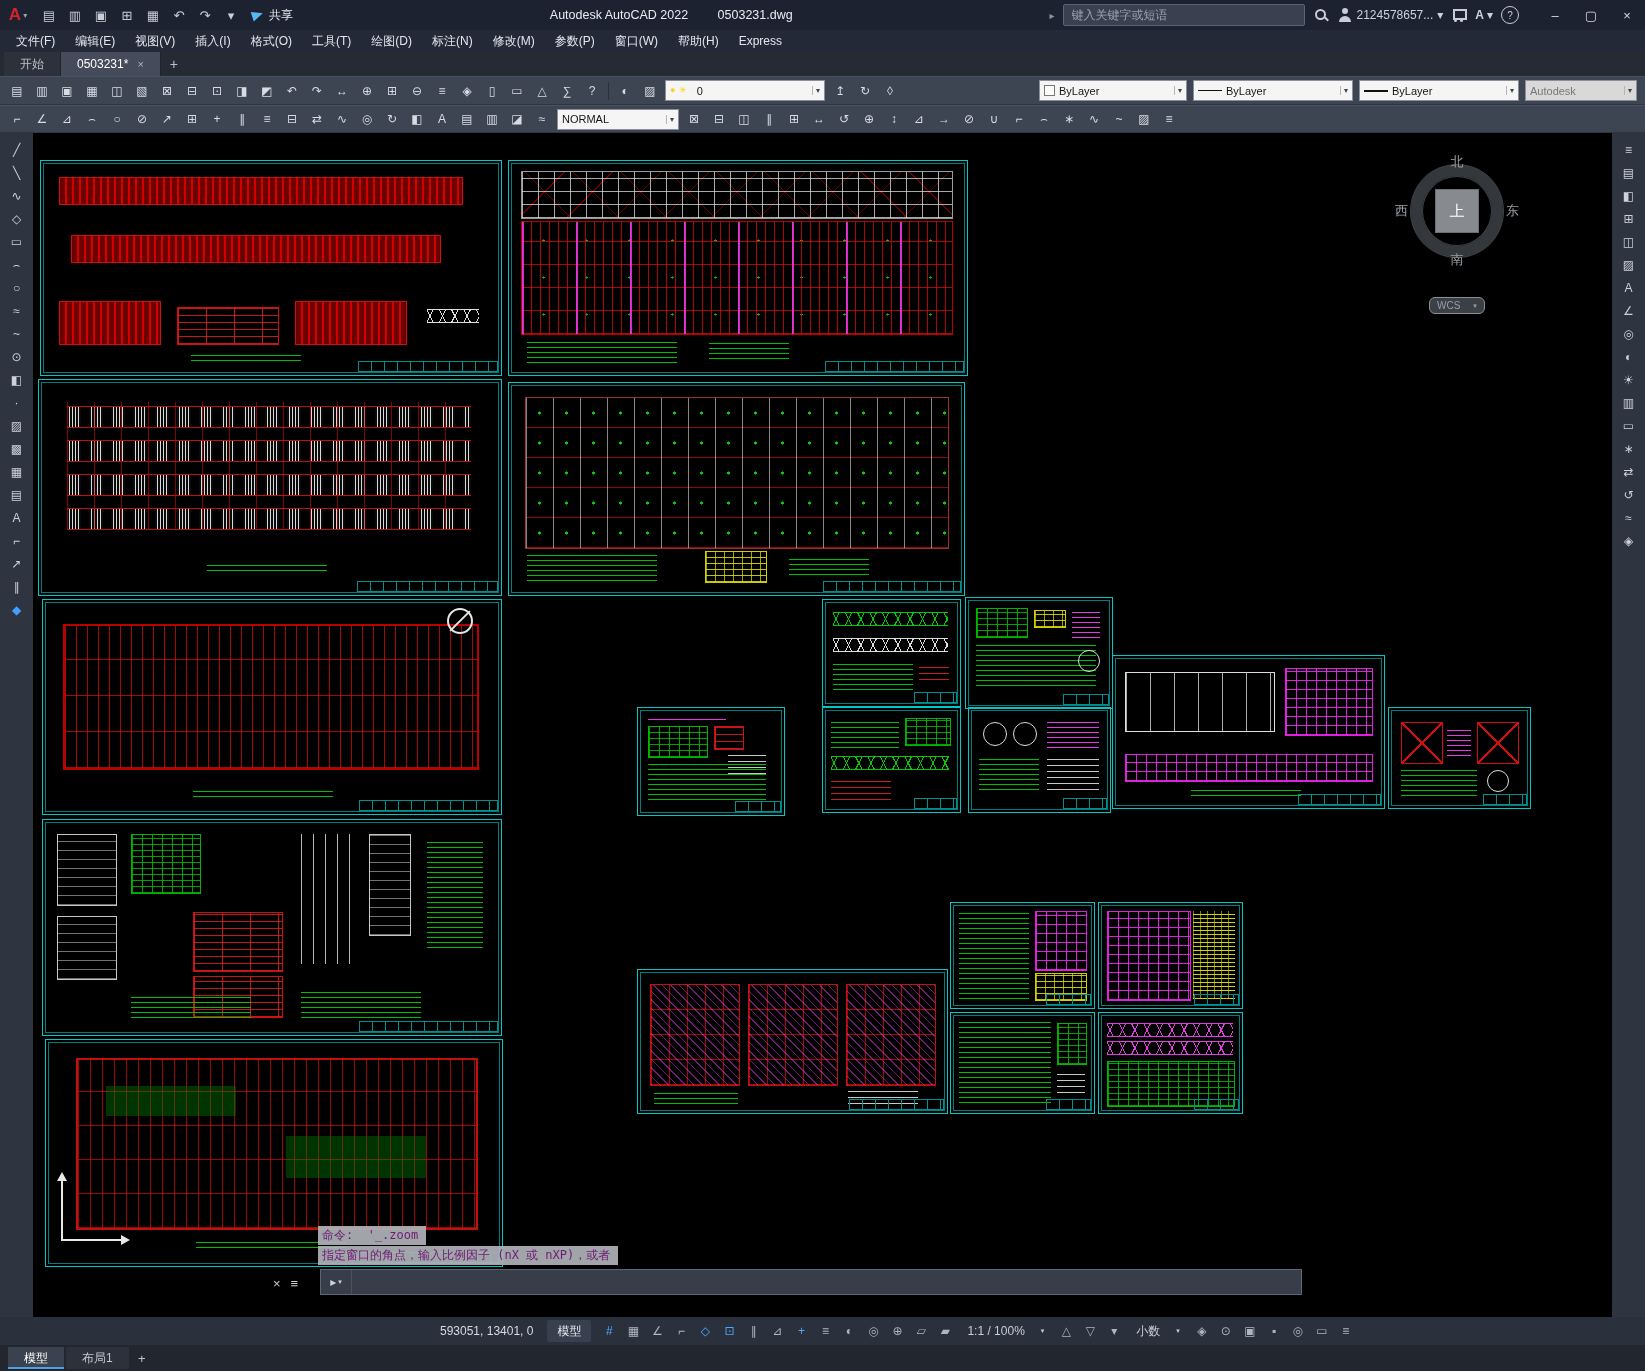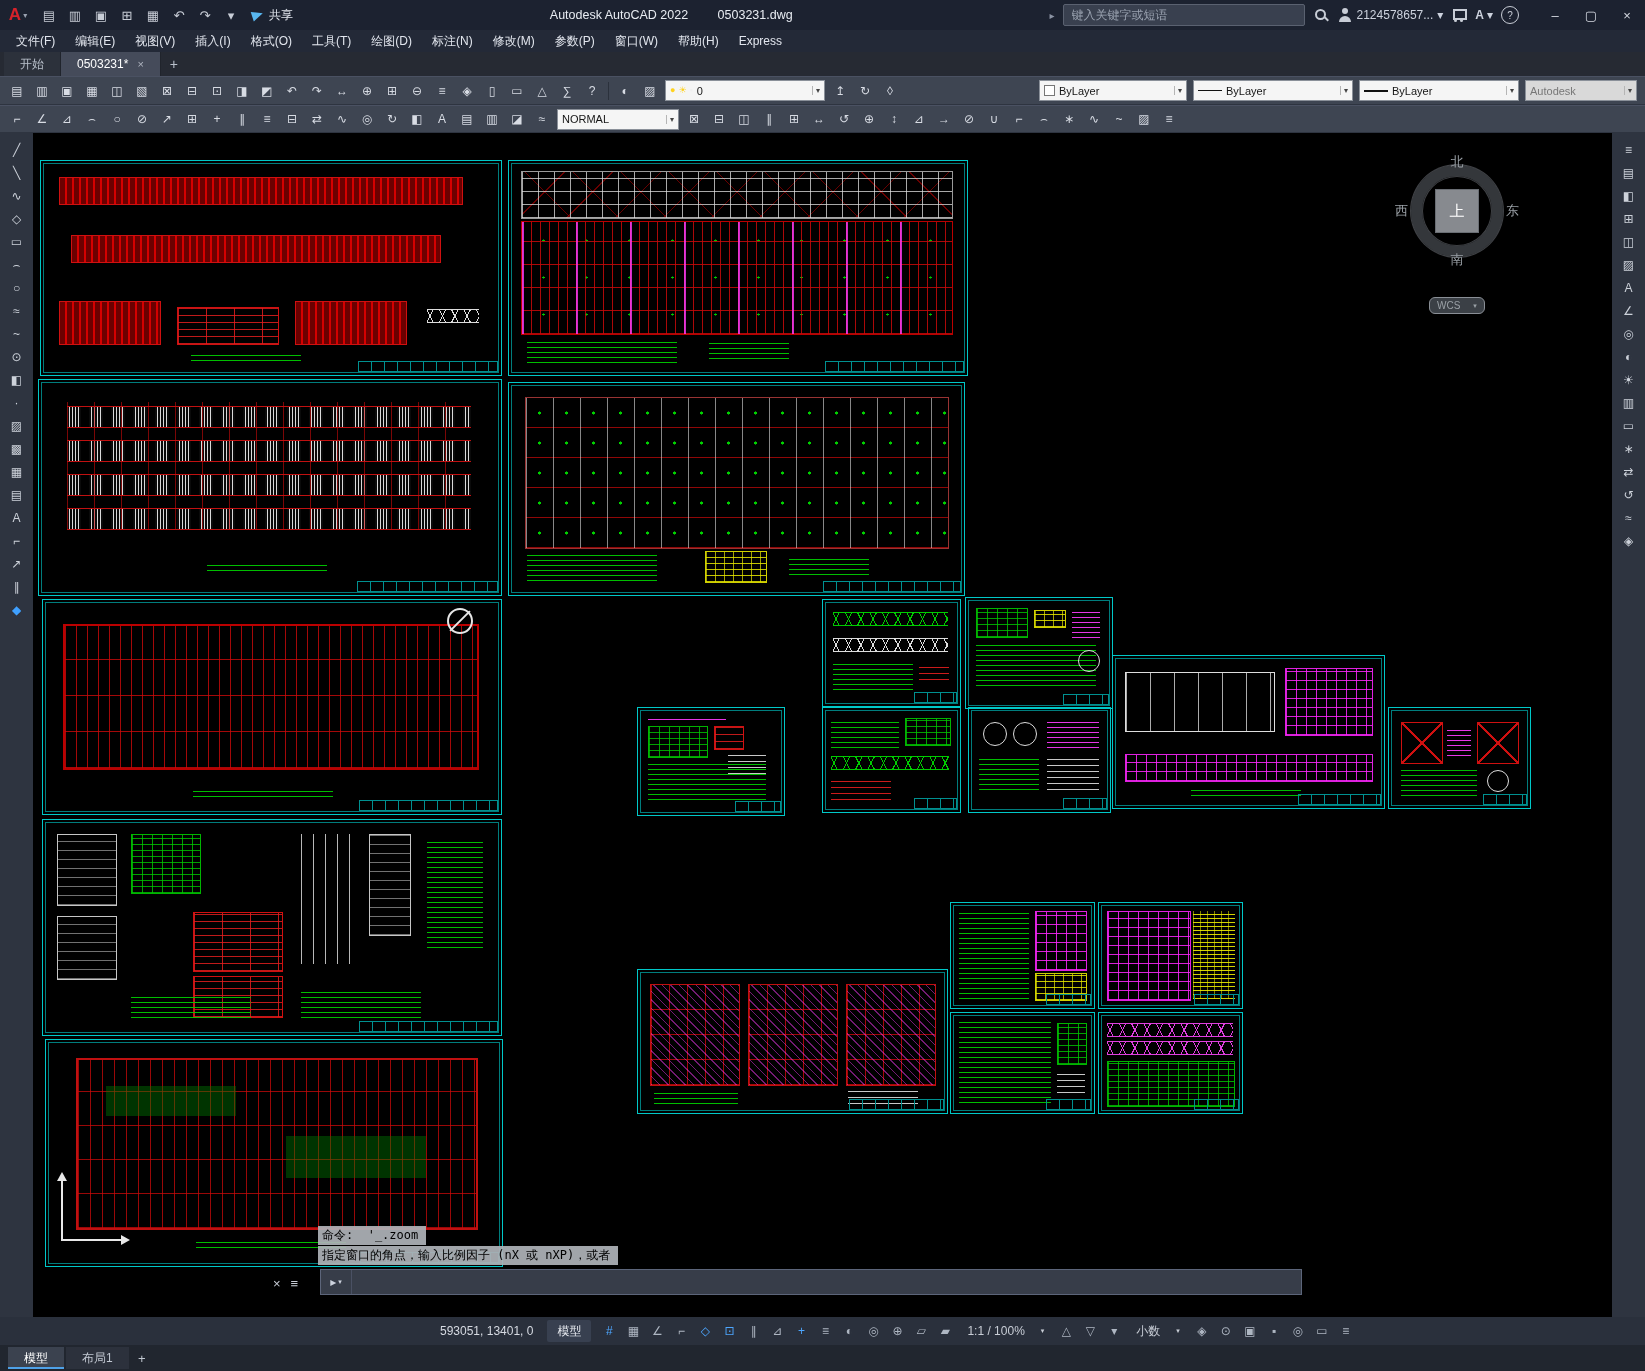--- a/index.html
+++ b/index.html
@@ -128,21 +128,21 @@
 
   
   .ucs{position:absolute;left:28px;top:1046px;width:62px;height:62px}
   .ucs::before{content:"";position:absolute;left:0;bottom:0;width:100%;height:2px;background:#e8e8e8}
   .ucs::after{content:"";position:absolute;left:0;bottom:0;width:2px;height:100%;background:#e8e8e8}
   .ucs .ax{position:absolute;right:-7px;bottom:-4px;width:0;height:0;border-left:9px solid #e8e8e8;border-top:5px solid transparent;border-bottom:5px solid transparent}
   .ucs .ay{position:absolute;left:-4px;top:-7px;width:0;height:0;border-bottom:9px solid #e8e8e8;border-left:5px solid transparent;border-right:5px solid transparent}
 
   
   .cmd-tools{position:absolute;left:240px;bottom:26px;display:flex;gap:10px;color:#c8cdd6;font-size:13px}
-  .cmd-history{position:absolute;left:285px;bottom:52px;display:flex;flex-direction:column;align-items:flex-start;gap:1px;font-family:"DejaVu Sans Mono","Liberation Mono",monospace;font-size:12px;color:#000000}
+  .cmd-history{position:absolute;left:285px;bottom:52px;display:flex;flex-direction:column;align-items:flex-start;gap:1px;font-family:"DejaVu Sans Mono","Liberation Mono",monospace;font-size:12px;color:#701a75}
   .cmd-history .line{background:rgba(173,177,183,.93);padding:1px 8px 1px 4px;white-space:pre}
   .cmd-bar{position:absolute;left:287px;bottom:22px;width:980px;height:24px;background:rgba(57,63,76,.96);border:1px solid #5c657a;display:flex;align-items:center;font-size:12px;color:#aeb6c2}
   .cmd-bar .prompt{width:30px;height:100%;display:flex;align-items:center;justify-content:center;gap:2px;border-right:1px solid #4a5164;color:#cdd3de}
   .cmd-bar .prompt .tiny{font-size:7px}
   .cmd-input{flex:1;background:transparent;border:0;color:#dfe3ea;font:inherit;padding:0 8px}
   .cmd-input::placeholder{color:#9aa2b0}
 
   
   .statusbar{height:28px;background:#2a303c;display:flex;align-items:center;gap:2px;padding:0 8px;color:#c8cdd6;font-size:12px;flex:0 0 auto}
   .coords{margin-left:424px;white-space:nowrap;color:#d6dae2;padding:0 8px}

